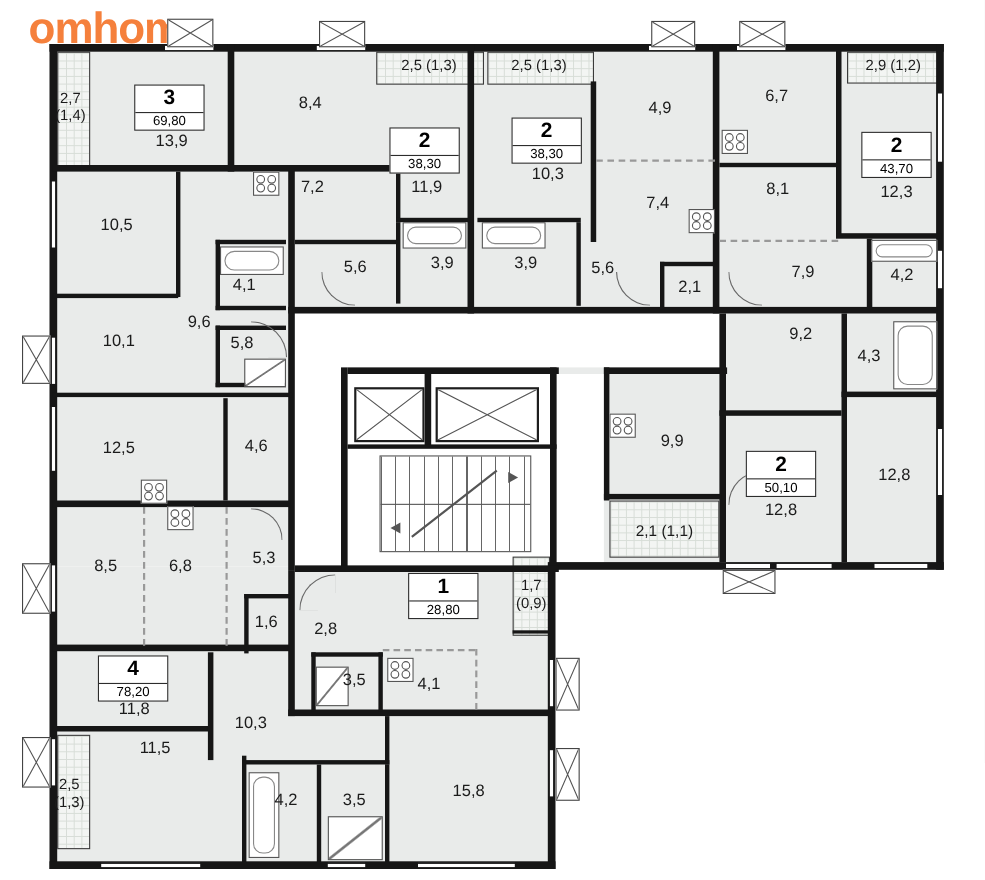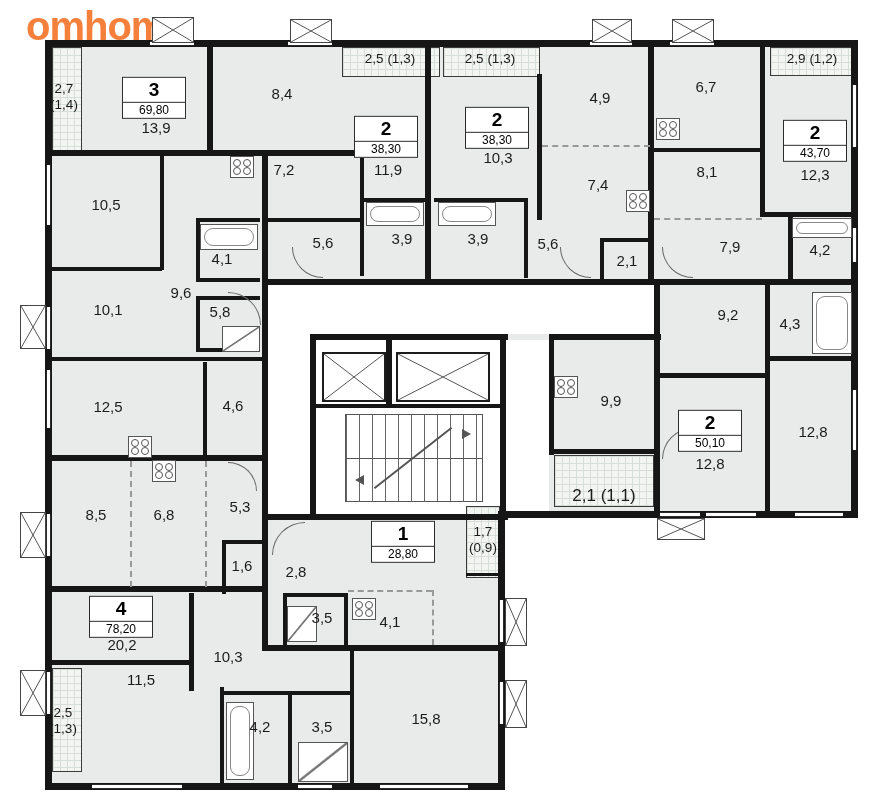--- a/index.html
+++ b/index.html
@@ -306,39 +306,39 @@
   <div class="lbl" style="left:402px;top:239px">3,9</div>
   <div class="lbl" style="left:478px;top:239px">3,9</div>
   <div class="lbl" style="left:548px;top:244px">5,6</div>
   <div class="lbl" style="left:627px;top:261px">2,1</div>
   <div class="lbl" style="left:730px;top:247px">7,9</div>
   <div class="lbl" style="left:820px;top:250px">4,2</div>
   <div class="lbl" style="left:222px;top:259px">4,1</div>
   <div class="lbl" style="left:181px;top:293px">9,6</div>
   <div class="lbl" style="left:108px;top:310px">10,1</div>
   <div class="lbl" style="left:220px;top:312px">5,8</div>
-  <div class="lbl" style="left:728px;top:315px">9,2</div>
+  <div class="lbl" style="left:728px;top:304px">9,2</div>
   <div class="lbl" style="left:790px;top:324px">4,3</div>
   <div class="lbl" style="left:108px;top:407px">12,5</div>
   <div class="lbl" style="left:233px;top:406px">4,6</div>
   <div class="lbl" style="left:611px;top:401px">9,9</div>
   <div class="lbl" style="left:710px;top:464px">12,8</div>
   <div class="lbl" style="left:813px;top:432px">12,8</div>
-  <div class="lbl" style="left:604px;top:496px;font-size:17px">2,1 (1,1)</div>
+  <div class="lbl" style="left:604px;top:482px;font-size:14px">2,1 (1,1)</div>
   <div class="lbl" style="left:96px;top:515px">8,5</div>
   <div class="lbl" style="left:164px;top:515px">6,8</div>
   <div class="lbl" style="left:240px;top:507px">5,3</div>
   <div class="lbl" style="left:483px;top:540px;font-size:13.5px">1,7
 (0,9)</div>
   <div class="lbl" style="left:403px;top:556px">17,4</div>
   <div class="lbl" style="left:242px;top:566px">1,6</div>
   <div class="lbl" style="left:296px;top:572px">2,8</div>
   <div class="lbl" style="left:322px;top:618px">3,5</div>
   <div class="lbl" style="left:390px;top:622px">4,1</div>
-  <div class="lbl" style="left:122px;top:645px">20,2</div>
+  <div class="lbl" style="left:122px;top:645px">11,8</div>
   <div class="lbl" style="left:228px;top:657px">10,3</div>
   <div class="lbl" style="left:63px;top:721px;font-size:13.5px">2,5
 (1,3)</div>
   <div class="lbl" style="left:141px;top:680px">11,5</div>
   <div class="lbl" style="left:260px;top:727px">4,2</div>
   <div class="lbl" style="left:322px;top:727px">3,5</div>
   <div class="lbl" style="left:426px;top:719px">15,8</div>
 
   <div class="badge" style="left:154px;top:98px">
     <span class="rn">3</span>

